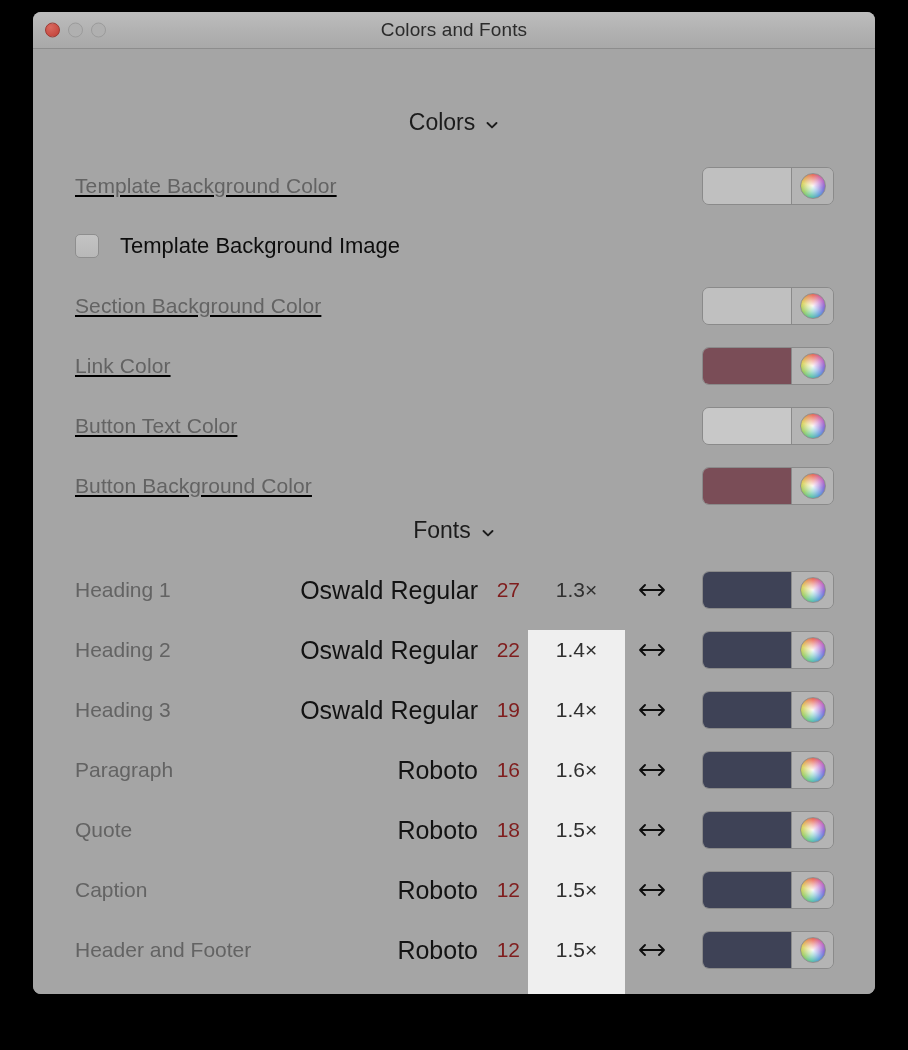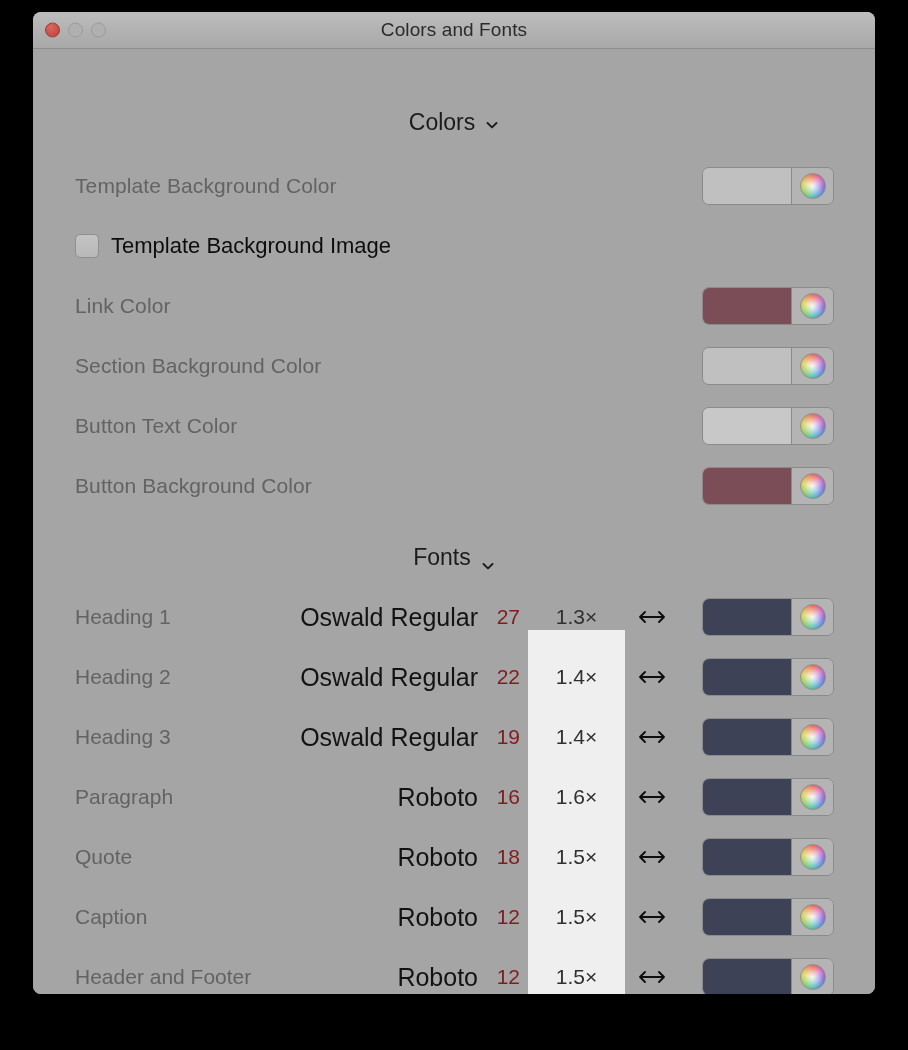--- a/index.html
+++ b/index.html
@@ -96,21 +96,21 @@
     z-index: 2;
     text-align: center;
     font-size: 23px;
     color: #1c1c1c;
     display: flex;
     justify-content: center;
     align-items: center;
     gap: 10px;
   }
   #colors-header { margin-top: 60px; }
-  #fonts-header  { margin-top: 28px; align-items: flex-end; }
+  #fonts-header  { margin-top: 1px; }
 
   .chevron {
     display: inline-block;
     width: 14px;
     height: 14px;
     position: relative;
     top: 2px;
   }
   .chevron svg { display: block; }
 
@@ -119,34 +119,35 @@
     position: relative;
     z-index: 2;
     margin-top: 20px;
   }
   .color-row {
     position: relative;
     height: 60px;
     display: flex;
     align-items: center;
     padding: 0 0 0 42px;
+    text-decoration: underline;
   }
   .color-label {
     font-size: 21px;
     color: #636363;
     letter-spacing: 0.1px;
   }
 
   .checkbox-row {
     position: relative;
     height: 60px;
     display: flex;
     align-items: center;
     padding-left: 42px;
-    gap: 12px;
+    gap: 21px;
     z-index: 2;
   }
   .checkbox {
     width: 24px;
     height: 24px;
     border-radius: 5px;
     background: linear-gradient(to bottom, #c3c3c3, #b8b8b8);
     border: 1px solid #8e8e8e;
     box-sizing: border-box;
     flex: none;
@@ -297,33 +298,33 @@
             </div>
           </div>
         </div>
 
         <div class="checkbox-row">
           <div class="checkbox"></div>
           <span class="checkbox-label">Template Background Image</span>
         </div>
 
         <div class="color-row">
+          <span class="color-label">Section Background Color</span>
+          <div class="well">
+            <div class="well-swatch" style="background:#c0c0c0"></div>
+            <div class="well-wheelbox">
+              <div class="wheel"></div>
+            </div>
+          </div>
+        </div>
+
+        <div class="color-row">
           <span class="color-label">Link Color</span>
           <div class="well">
             <div class="well-swatch" style="background:#7a4d57"></div>
-            <div class="well-wheelbox">
-              <div class="wheel"></div>
-            </div>
-          </div>
-        </div>
-
-        <div class="color-row">
-          <span class="color-label">Section Background Color</span>
-          <div class="well">
-            <div class="well-swatch" style="background:#c0c0c0"></div>
             <div class="well-wheelbox">
               <div class="wheel"></div>
             </div>
           </div>
         </div>
 
         <div class="color-row">
           <span class="color-label">Button Text Color</span>
           <div class="well">
             <div class="well-swatch" style="background:#c8c8c8"></div>

